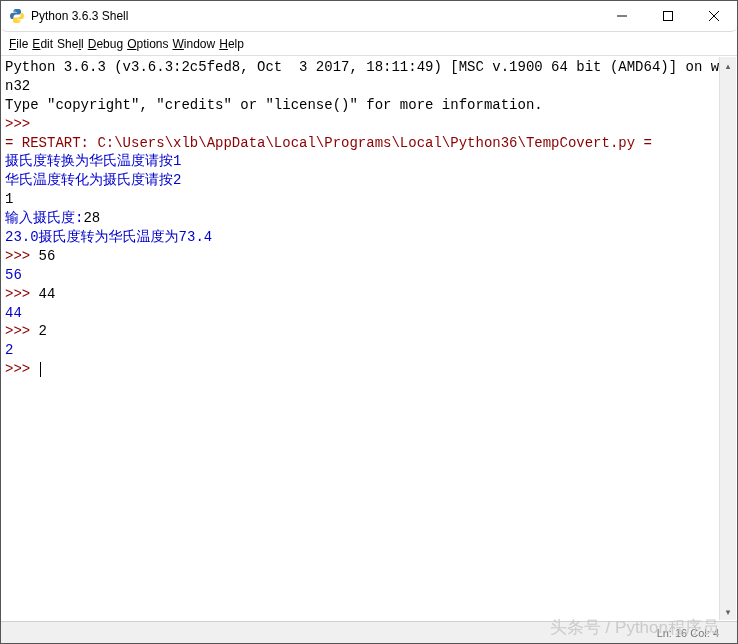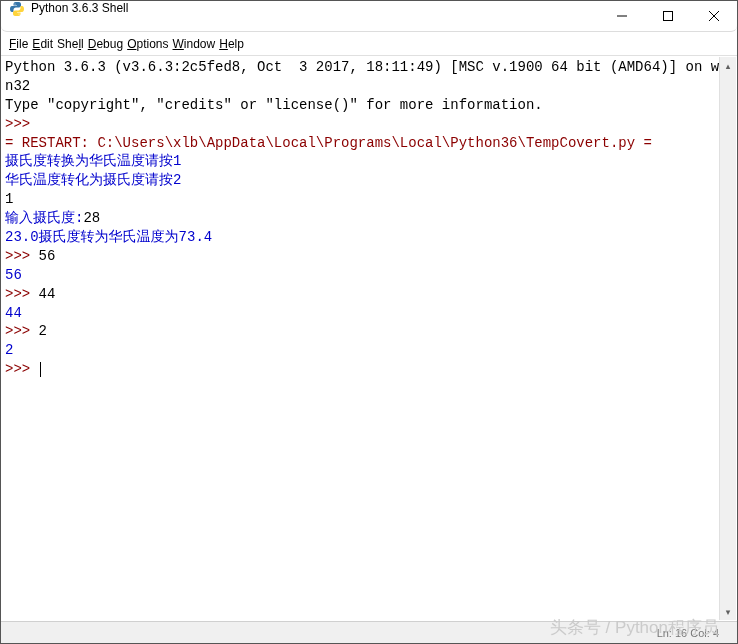--- a/index.html
+++ b/index.html
@@ -9,20 +9,21 @@
       width: 738px;
       height: 644px;
       overflow: hidden;
       border: 1px solid #555;
       position: relative;
     }
     .titlebar {
       height: 31px;
       background: #fff;
       display: flex;
+      align-items: center;
       border-bottom: 1px solid #ddd;
       border-radius: 6px;
     }
     .titlebar .icon {
       width: 16px;
       height: 16px;
       margin: 0 6px 0 8px;
       display: flex;
       align-items: center;
       justify-content: center;

